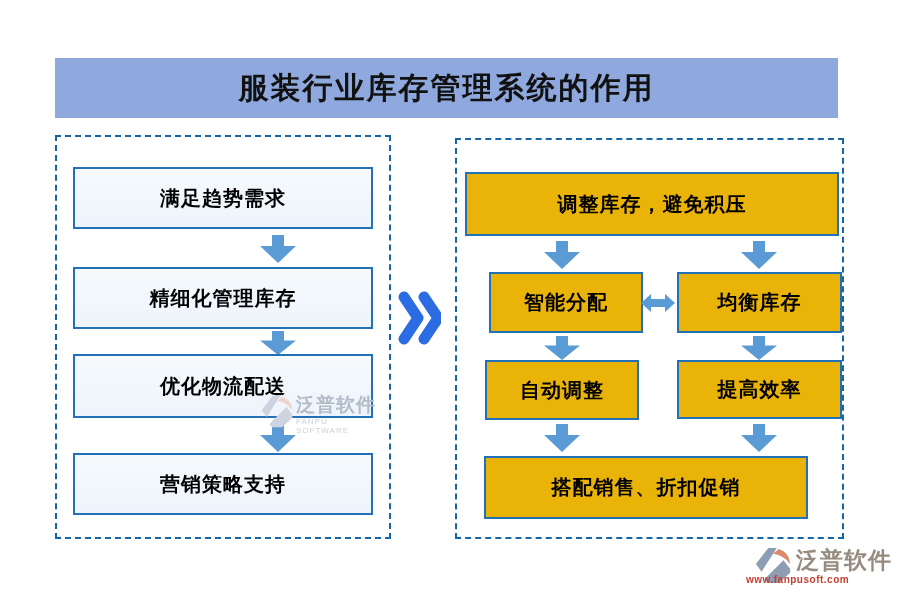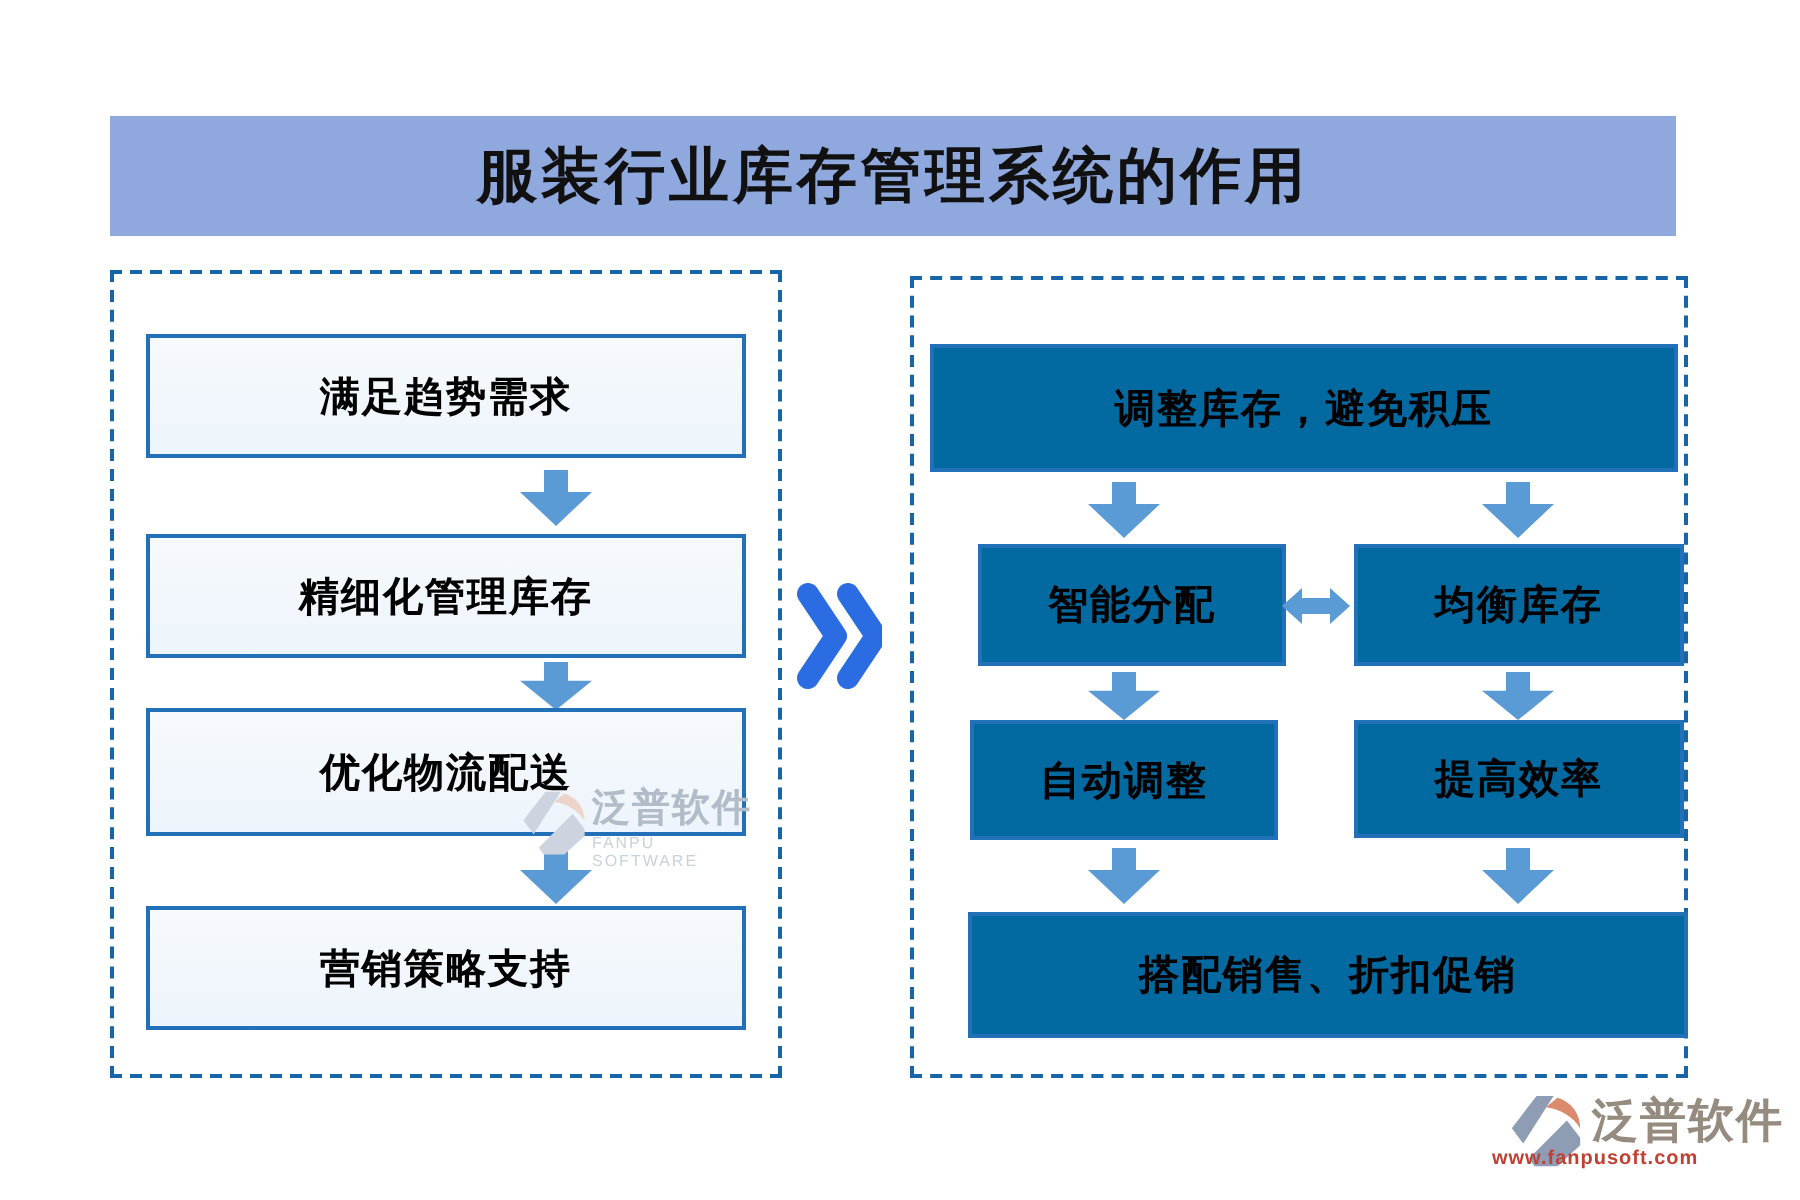--- a/index.html
+++ b/index.html
@@ -15,35 +15,35 @@
   
   .panel{position:absolute;border:2px dashed var(--panel-dash,#1565A7);box-sizing:border-box;}
   .panel-left{left:55px;top:135px;width:336px;height:404px;}
   .panel-right{left:455px;top:138px;width:389px;height:401px;}
 
   
   .fbox{position:absolute;border:2px solid var(--box-border,#2271B8);box-sizing:border-box;
         display:flex;align-items:center;justify-content:center;
         font-size:20px;font-weight:bold;color:#000;letter-spacing:1px;}
   .tint{background:linear-gradient(180deg,#f6fafd 0%,var(--left-box-fill,#EDF4FB) 100%);}
-  .white{background:#0369a1;}
+  .white{background:#eab308;}
 
   
   .lb1{left:16px;top:30px;width:300px;height:62px;}
   .lb2{left:16px;top:130px;width:300px;height:62px;}
   .lb3{left:16px;top:217px;width:300px;height:64px;}
   .lb4{left:16px;top:316px;width:300px;height:62px;}
 
   
   .rb-top{left:8px;top:32px;width:374px;height:64px;}
   .rb-ml{left:32px;top:132px;width:154px;height:61px;}
   .rb-mr{left:220px;top:132px;width:165px;height:61px;}
   .rb-ll{left:28px;top:220px;width:154px;height:60px;}
   .rb-lr{left:220px;top:220px;width:165px;height:59px;}
-  .rb-bottom{left:27px;top:316px;width:360px;height:63px;}
+  .rb-bottom{left:27px;top:316px;width:324px;height:63px;}
 
   
   .arrow{position:absolute;color:var(--arrow,#5B9BD5);line-height:0;}
   .arrow svg{display:block;}
   .la1{left:203px;top:98px;} .la2{left:203px;top:194px;} .la3{left:203px;top:287px;}
   .ra1a{left:87px;top:101px;} .ra1b{left:284px;top:101px;}
   .ra2a{left:87px;top:196px;} .ra2b{left:284px;top:196px;}
   .ra3a{left:87px;top:284px;} .ra3b{left:284px;top:284px;}
   .swap{left:184px;top:152px;}
 

